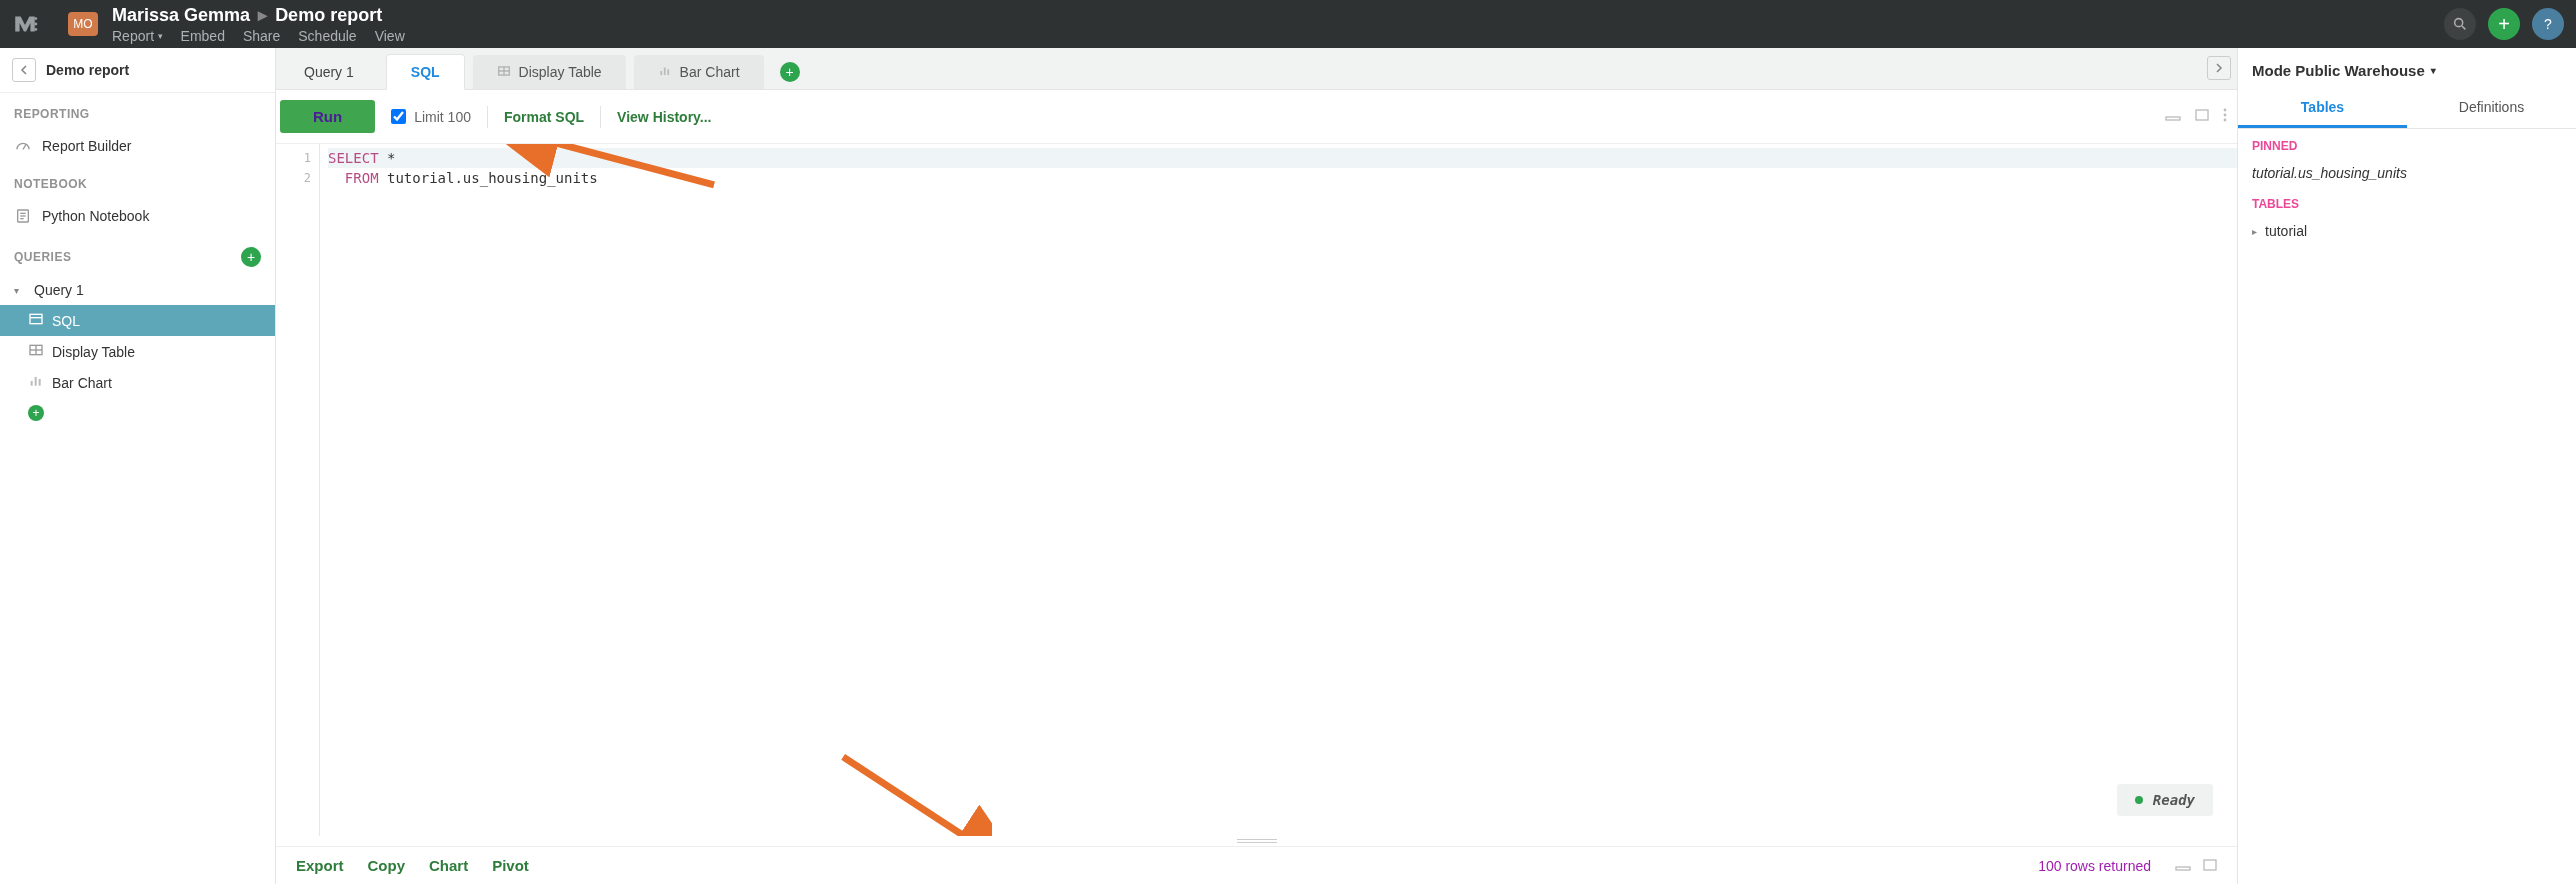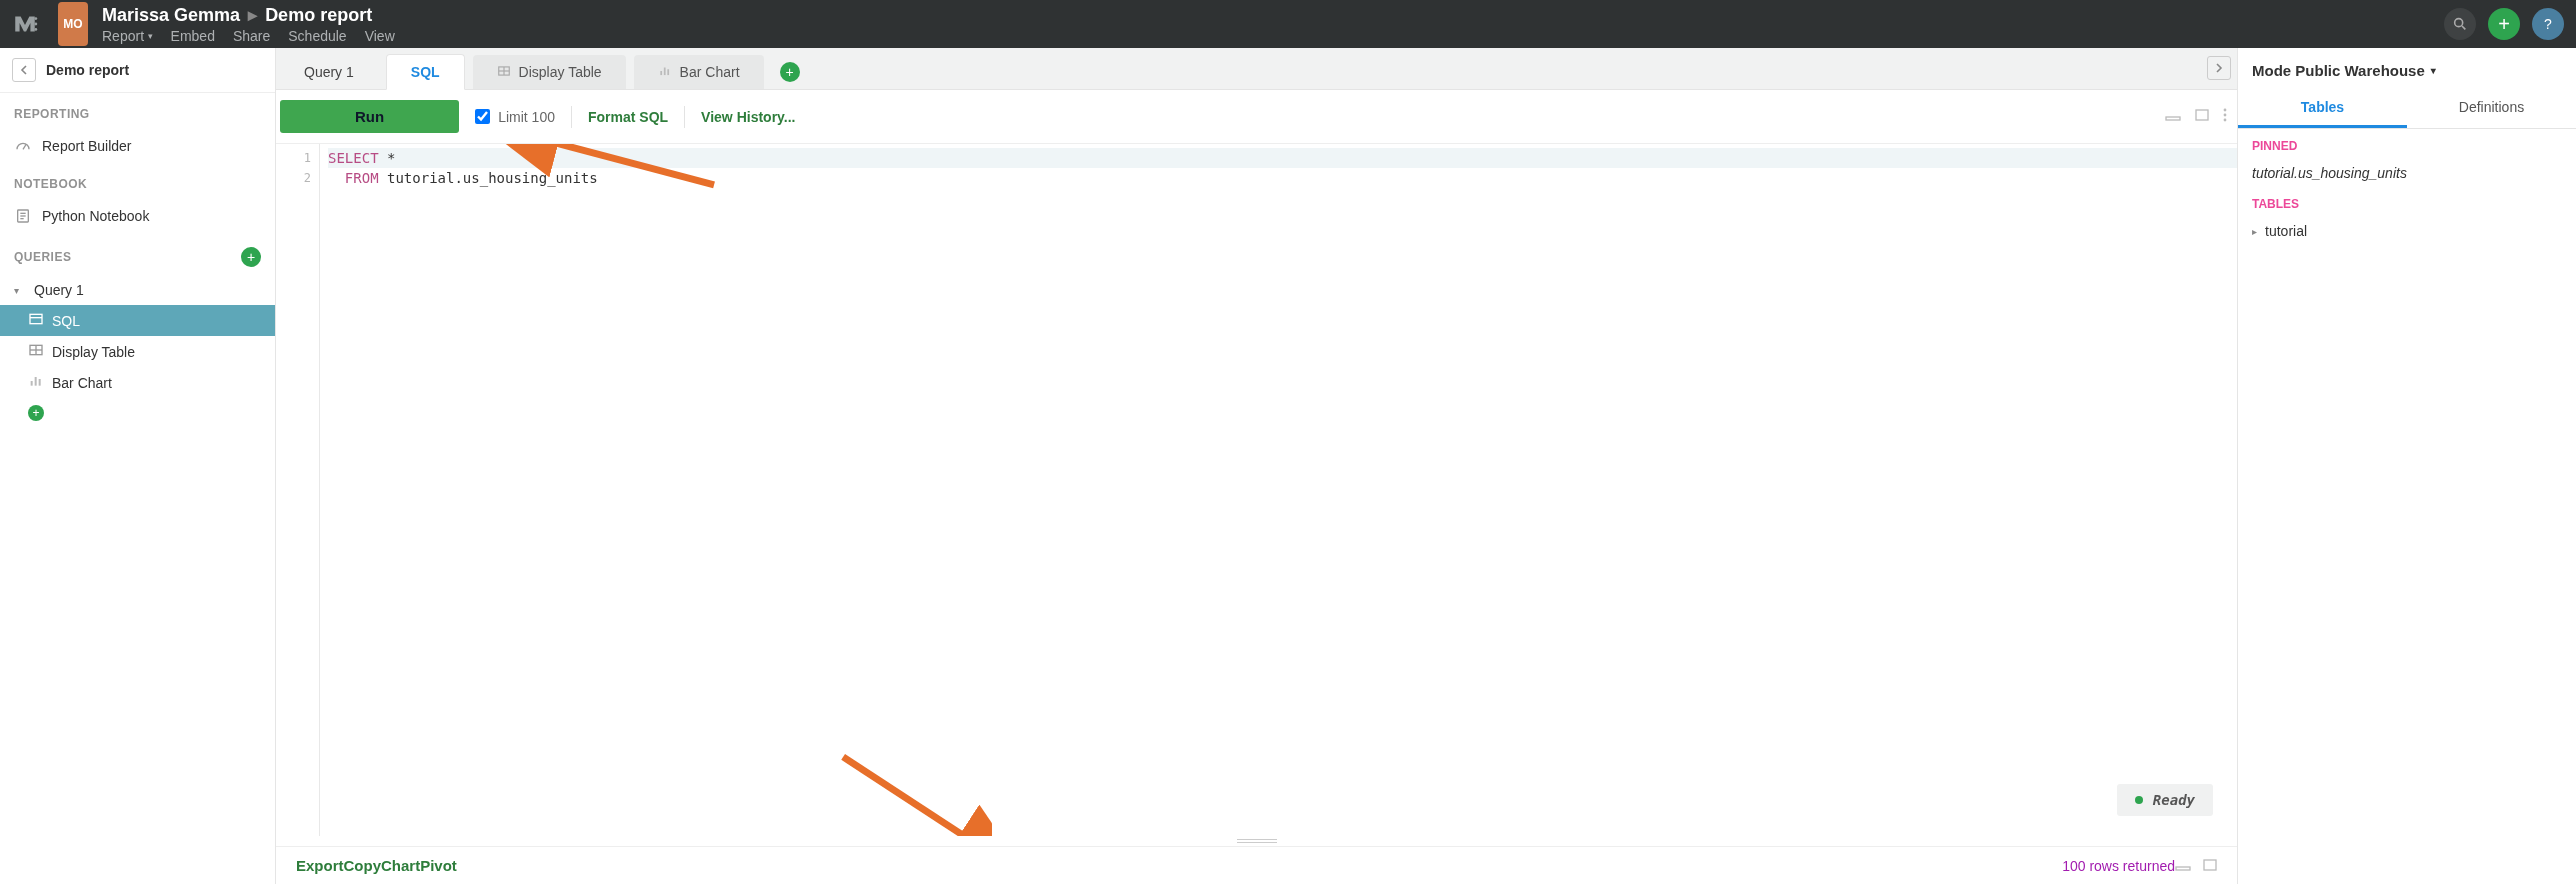--- a/index.html
+++ b/index.html
@@ -3,21 +3,21 @@
 <meta charset="utf-8">
 <style>
 * { box-sizing: border-box; margin: 0; padding: 0; }
 body { font-family: -apple-system, BlinkMacSystemFont, "Segoe UI", Helvetica, Arial, sans-serif; font-size: 14px; color: #333; background: #fff; }
 
 
 .top-header { background: #2f3233; height: 48px; display: flex; align-items: center; padding: 0 12px; color: #fff; }
 .logo-block { display: flex; align-items: center; gap: 10px; }
 .logo-m { width: 26px; height: 26px; display:flex; align-items:center; justify-content:center; }
 .logo-m svg { width:26px; height:26px; }
-.user-badge { background: #d07a49; color: #fff; width: 30px; height: 44px; border-radius: 4px; display: flex; align-items: center; justify-content: center; font-weight: 700; font-size: 12px; margin-left: 10px; }
+.user-badge { background: #d07a49; color: #fff; width: 30px; height: 24px; border-radius: 4px; display: flex; align-items: center; justify-content: center; font-weight: 400; font-size: 12px; margin-left: 20px; }
 .breadcrumb-block { display:flex; flex-direction:column; margin-left: 14px; }
 .bc-row { display:flex; align-items:center; gap:8px; font-size: 18px; font-weight:600; }
 .bc-sep { color: #888; }
 .menu-row { display:flex; gap:18px; font-size: 14px; color: #aeb1b3; margin-top: 2px; }
 .menu-row span { cursor:pointer; display:flex; align-items:center; gap:4px; }
 .spacer { flex:1; }
 .top-actions { display:flex; align-items:center; gap:12px; }
 .top-icon { width:32px; height:32px; border-radius:50%; display:flex; align-items:center; justify-content:center; cursor:pointer; }
 .top-icon.search { background:#3f4243; color:#aaa; }
 .top-icon.plus { background:#2ea44f; color:#fff; font-size:20px; font-weight:400; }
@@ -46,21 +46,21 @@
 .tab { padding:9px 24px; font-size:14px; color:#444; display:flex; align-items:center; gap:8px; cursor:pointer; border-radius:4px 4px 0 0; }
 .tab.first { margin-left:4px; }
 .tab.active { background:#fff; border:1px solid #e4e4e4; border-bottom:1px solid #fff; color:#1f8ae0; font-weight:600; margin-bottom:-1px; }
 .tab.panel { background:#e7e8e8; color:#555; }
 .tab .tic { color:#aaa; }
 .tabbar .plus-small { margin-left:8px; }
 .tabbar-right { position:absolute; right:6px; top:8px; }
 .tabbar-right .box { width:24px; height:24px; border:1px solid #ccc; border-radius:3px; display:flex; align-items:center; justify-content:center; color:#888; cursor:pointer; }
 
 .toolbar { display:flex; align-items:center; gap:16px; padding:10px 0 10px 0; border-bottom:1px solid #eee; }
-.run-btn { background:#3fa64f; color:#0f172a; border:none; padding:8px 75px; font-size:15px; font-weight:600; border-radius:3px; cursor:pointer; margin-left:4px; }
+.run-btn { background:#3fa64f; color:#4c1d95; border:none; padding:8px 33px; font-size:15px; font-weight:600; border-radius:3px; cursor:pointer; margin-left:4px; }
 .limit-wrap { display:flex; align-items:center; gap:8px; font-size:14px; color:#666; }
 .limit-wrap input[type=checkbox]{ width:15px; height:15px; }
 .tool-divider { width:1px; height:22px; background:#e3e3e3; }
 .tool-link { color:#2e7d3b; font-weight:600; font-size:14px; cursor:pointer; }
 .toolbar-spacer { flex:1; }
 .tool-icons { display:flex; gap:14px; color:#bbb; padding-right:10px; }
 .tool-icons span { cursor:pointer; }
 
 .editor { flex:1; display:flex; font-family: Menlo, Consolas, monospace; font-size:14px; position:relative; overflow:hidden; }
 .gutter { width:44px; background:#fff; border-right:1px solid #e8e8e8; text-align:right; padding:4px 8px 0 0; color:#b6b6b6; font-size:12px; }
@@ -69,21 +69,21 @@
 .code-line { height:20px; line-height:20px; white-space:pre; }
 .kw { color:#b74c84; }
 .hl-line { background:#eff5f7; display:block; width:100%; }
 
 .status-chip { position:absolute; right:24px; bottom:20px; background:#f0f1f1; padding:8px 18px; border-radius:3px; display:flex; align-items:center; gap:10px; font-size:14px; color:#555; font-weight:600;font-style:italic; }
 .status-dot { width:8px; height:8px; border-radius:50%; background:#2ea44f; }
 
 .drag-handle { height:10px; display:flex; align-items:center; justify-content:center; }
 .drag-handle .grip { width:40px; height:4px; border-top:1px solid #ccc; border-bottom:1px solid #ccc; }
 
-.footerbar { display:flex; align-items:center; padding:10px 20px; border-top:1px solid #eee; background:#fff; }
+.footerbar { display:flex; align-items:center; gap:24px; padding:10px 20px; border-top:1px solid #eee; background:#fff; }
 .footerbar .flink { color:#2e7d3b; font-weight:600; font-size:15px; cursor:pointer; }
 .footerbar .fspacer { flex:1; }
 .footerbar .fcount { color:#a21caf; font-size:14px; }
 .footerbar .ficons { display:flex; gap:12px; color:#bbb; }
 .footerbar .ficons span { cursor:pointer; }
 
 
 .rightpanel { width:338px; display:flex; flex-direction:column; }
 .rp-head { padding:14px 14px 10px; font-weight:700; font-size:15px; display:flex; align-items:center; gap:6px; cursor:pointer; }
 .rp-tabs { display:flex; border-bottom:1px solid #e4e4e4; }

